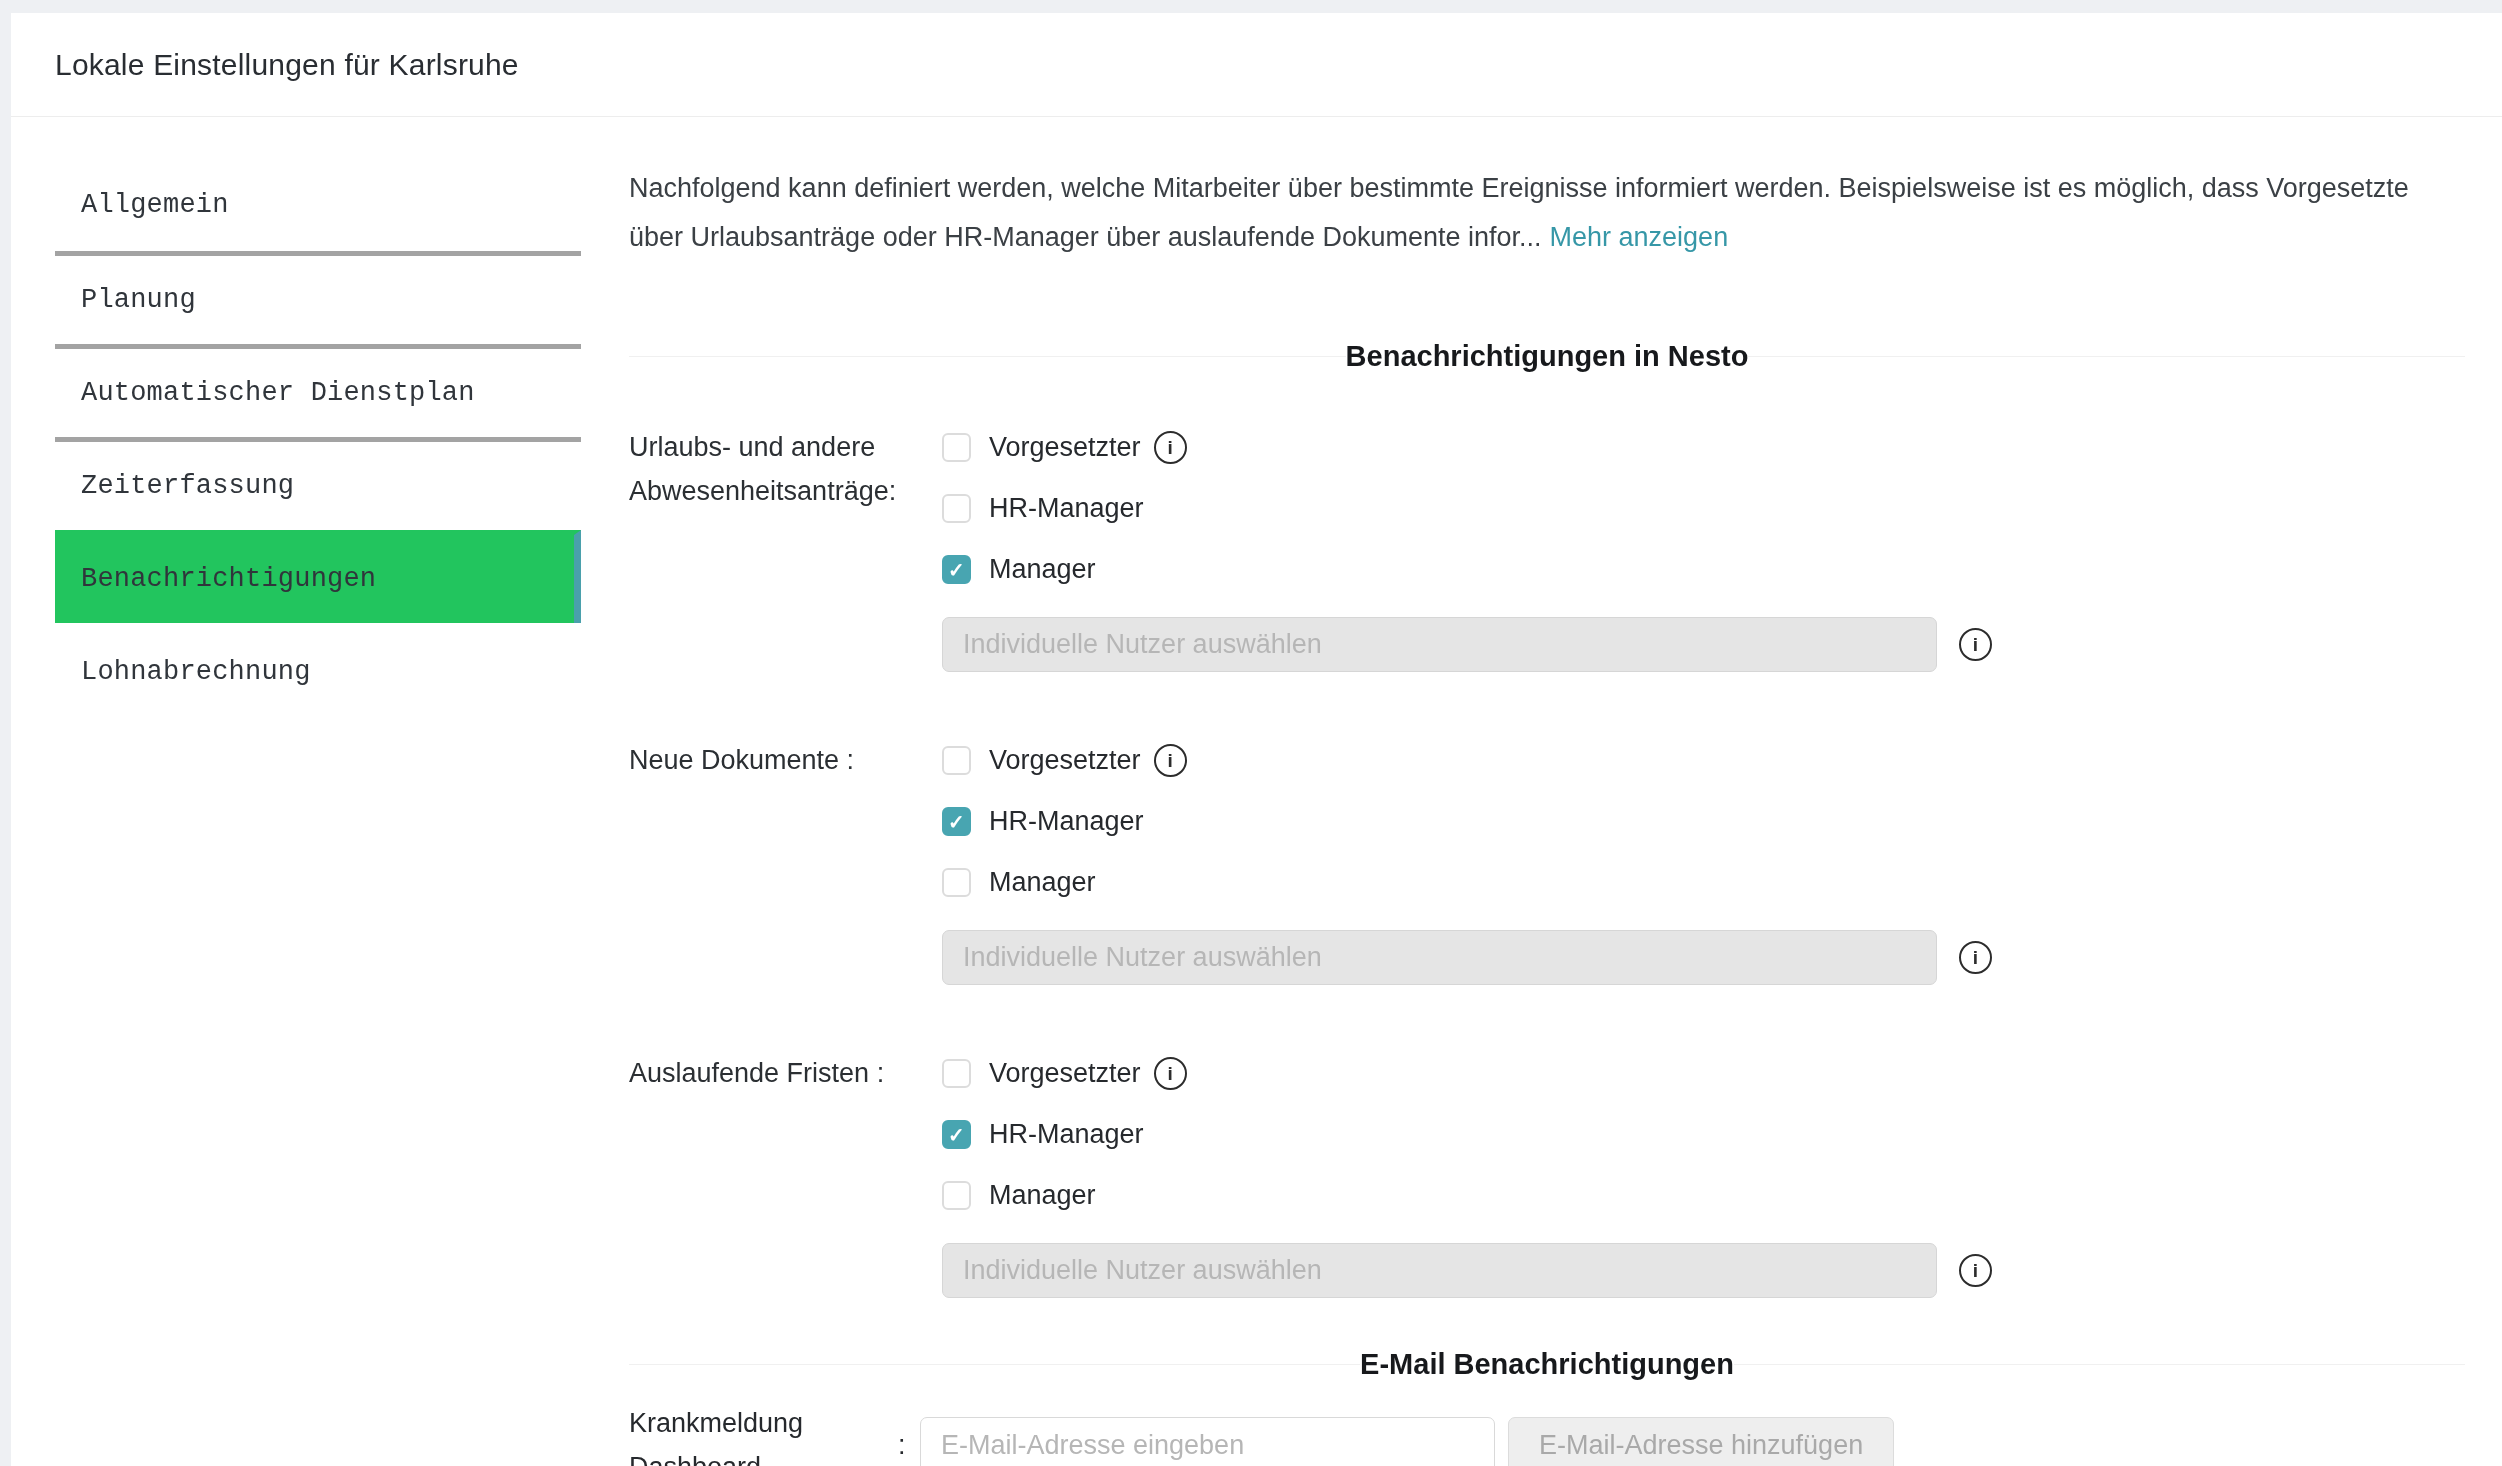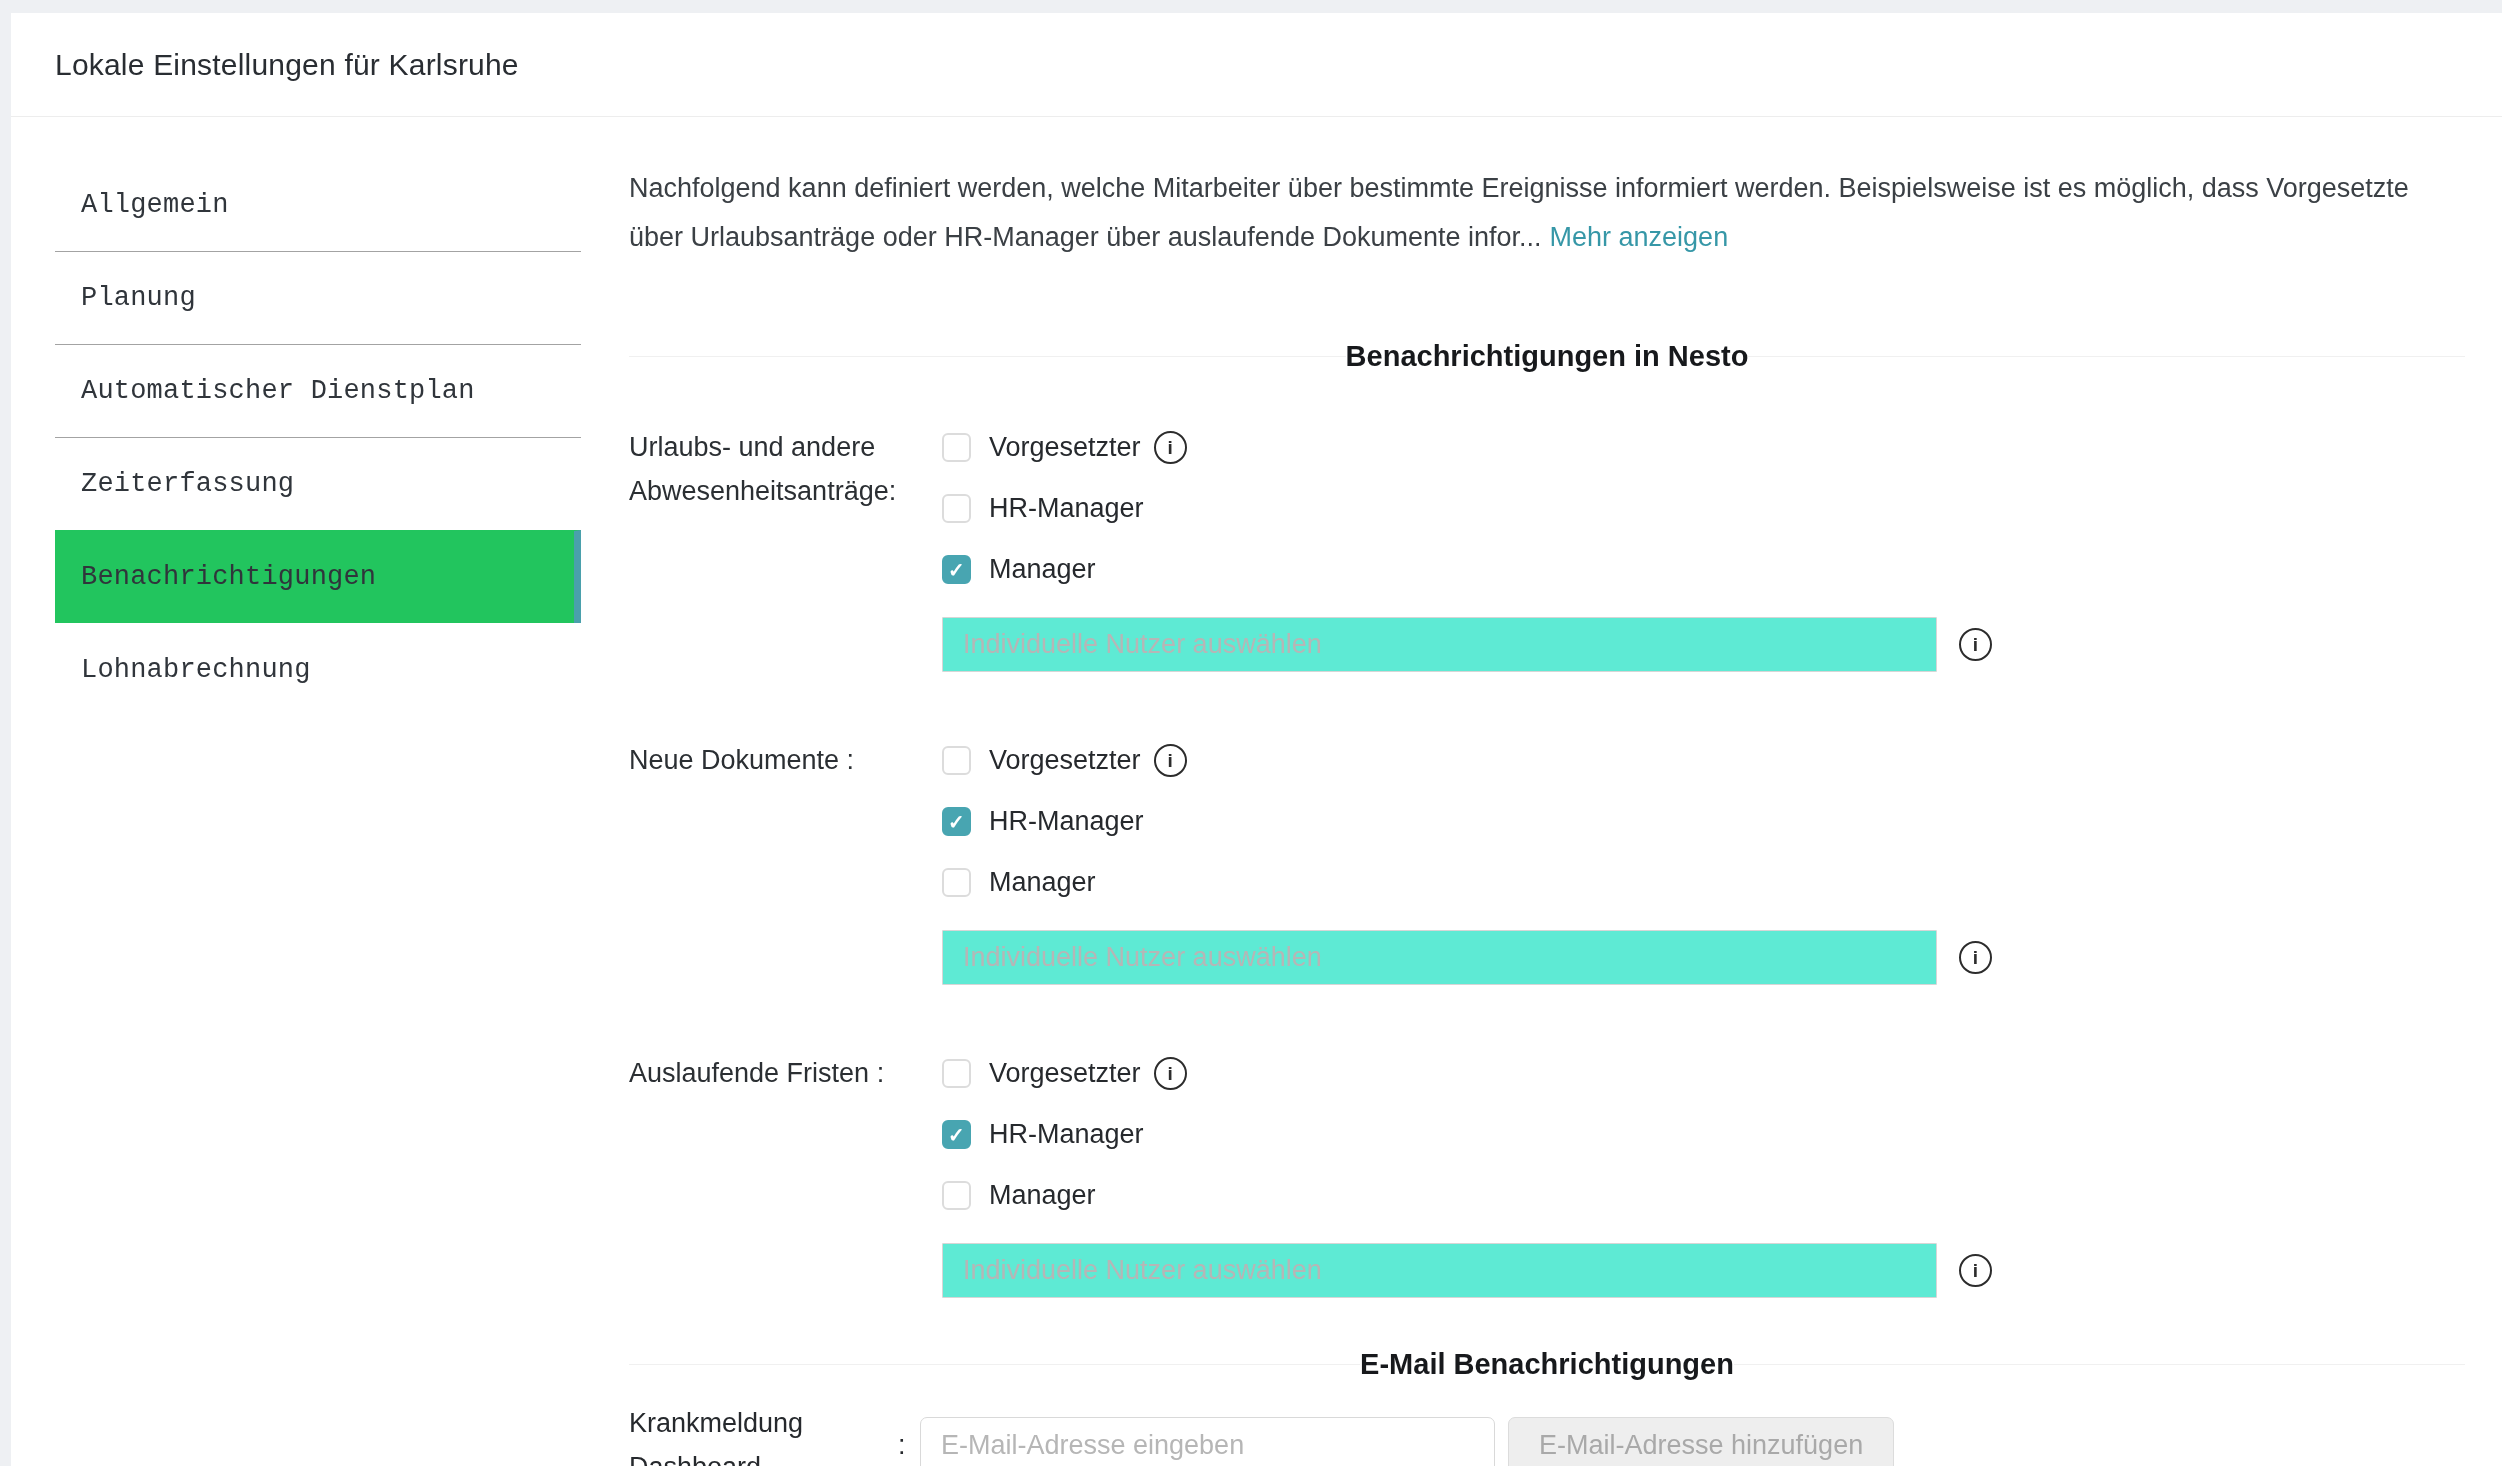--- a/index.html
+++ b/index.html
@@ -20,21 +20,21 @@
     padding-left:44px;border-bottom:1px solid #ededed;box-sizing:border-box;
   }
   .page-title{font-size:30px;font-weight:500;color:#292d32;letter-spacing:.2px;}
   
   .card-body{display:flex;align-items:flex-start;}
   
   .sidebar{flex:0 0 526px;width:526px;padding:41px 0 0 44px;box-sizing:content-box;font-family:Liberation Mono, monospace;}
   .nav-item{
     height:93px;display:flex;align-items:center;padding-left:26px;
     font-size:27px;font-weight:500;color:#30353b;letter-spacing:.2px;
-    border-top:1px solid #a3a3a3;box-sizing:border-box;cursor:pointer;
+    border-top:5px solid #a3a3a3;box-sizing:border-box;cursor:pointer;
   }
   .nav-item:first-child{border-top:none;}
   .nav-item.active,.nav-item.active + .nav-item{border-top-color:transparent;}
   .nav-item.active{
     background:#22c55e;border-right:7px solid #4aa0ac;
   }
   
   .main{flex:1;padding:0 37px 0 48px;box-sizing:border-box;min-width:0;}
   .intro{
     margin-top:47px;font-size:27px;line-height:49px;color:#3b4045;max-width:1880px;
@@ -61,22 +61,22 @@
   .checkbox.checked::after{content:"✓";color:#fff;font-size:20px;font-weight:700;line-height:1;}
   .option-label{font-size:27px;color:#26292d;}
   .info-icon{
     width:33px;height:33px;box-sizing:border-box;border:2.5px solid #2c2c2c;border-radius:50%;
     display:inline-flex;align-items:center;justify-content:center;margin-left:13px;cursor:pointer;
     color:#2c2c2c;flex:0 0 33px;
   }
   .info-icon::after{content:"i";font-size:19px;font-weight:600;line-height:1;}
   .picker-row{display:flex;align-items:center;margin-top:17px;}
   .picker-input{
-    width:995px;height:55px;box-sizing:border-box;border:1px solid #d6d6d6;border-radius:1px;
-    font-size:27px;padding:0 20px;color:#333;outline:none;background:#5eead4;
+    width:995px;height:55px;box-sizing:border-box;border:1px solid #d6d6d6;border-radius:7px;
+    font-size:27px;padding:0 20px;color:#333;outline:none;background:#e5e5e5;
     font-family:"Liberation Sans", sans-serif;
   }
   .picker-input::placeholder{color:#b6b6b6;}
   .picker-row .info-icon{margin-left:22px;}
   
   .email-header{margin-top:50px;}
   .email-row{display:flex;align-items:center;margin-top:20px;}
   .email-label{flex:0 0 269px;width:269px;font-size:27px;color:#26292d;line-height:44px;}
   .email-colon{flex:0 0 22px;font-size:27px;color:#26292d;text-align:left;}
   .email-input{

